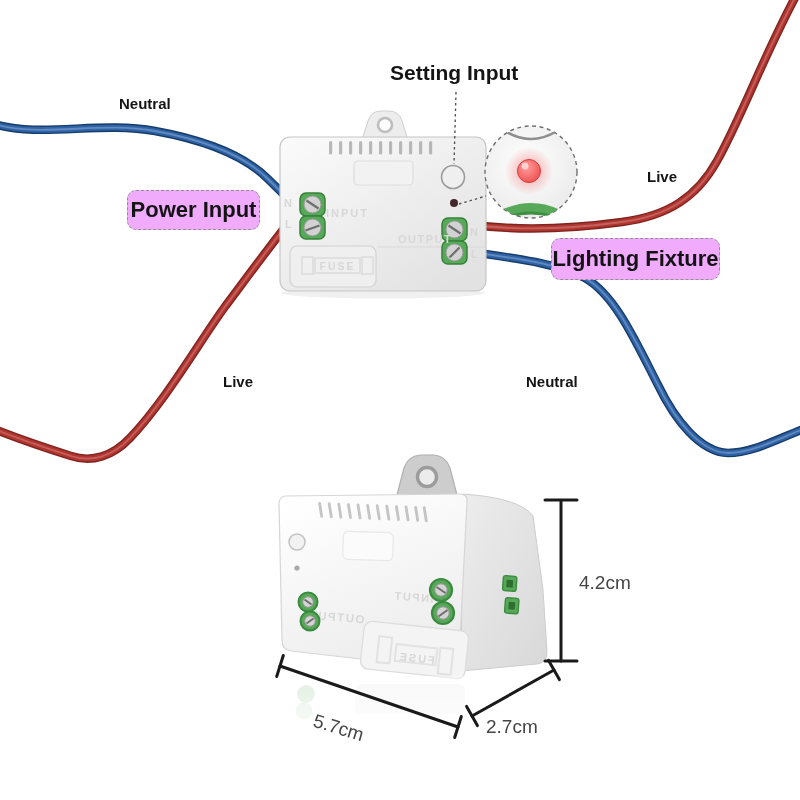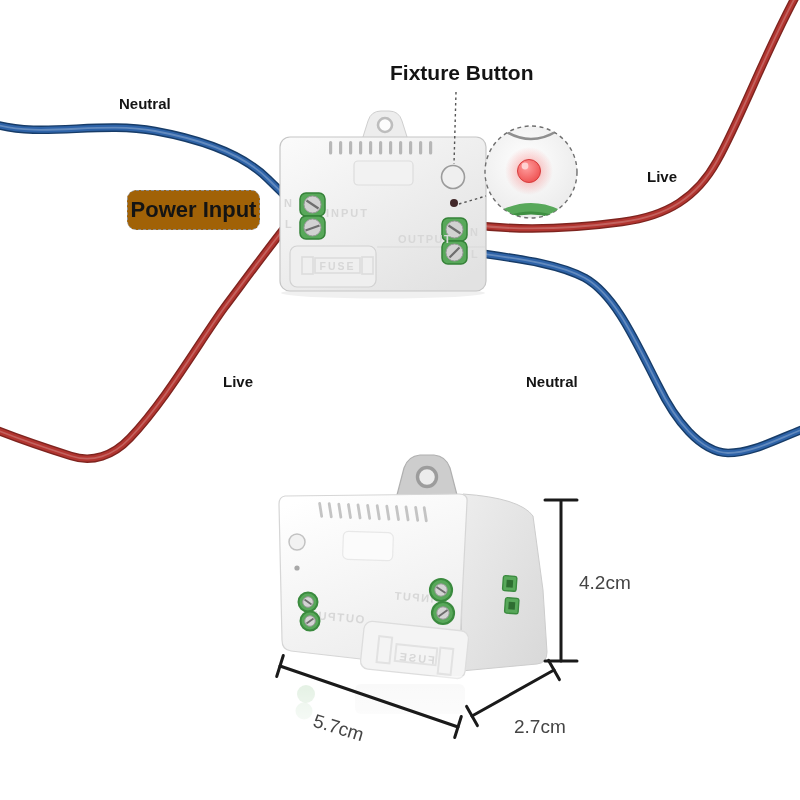--- a/index.html
+++ b/index.html
@@ -1,20 +1,20 @@
 <!DOCTYPE html>
 <html><head>
 <meta charset="utf-8">
 <style>
   html,body{margin:0;padding:0;background:#ffffff;}
   #stage{position:relative;width:800px;height:800px;background:#ffffff;overflow:hidden;
          font-family:"Liberation Sans",sans-serif;}
   #scene{position:absolute;left:0;top:0;}
   .lbl{position:absolute;font-weight:700;color:#141414;font-size:15px;white-space:nowrap;}
-  .note-box{position:absolute;border:1.7px dashed #8f8f8f;border-radius:9px;background:#a16207;
+  .note-box{position:absolute;border:1.7px dashed #8f8f8f;border-radius:9px;background:#f0abfc;
             display:flex;align-items:center;justify-content:center;font-weight:700;
             font-size:22px;color:#141414;white-space:nowrap;}
   .dim{position:absolute;color:#454545;font-size:19px;white-space:nowrap;}
   .rot17{transform:rotate(17deg);transform-origin:left top;}
   svg text{font-family:"Liberation Sans",sans-serif;}
   .emboss{font-weight:700;fill:#d7d7d7;}
 </style>
 </head>
 <body>
 
@@ -238,34 +238,37 @@
       <line x1="461.3" y1="716.5" x2="454.7" y2="737.5"></line>
     </g>
     <g>
       <line x1="472" y1="716" x2="554" y2="670"></line>
       <line x1="477.4" y1="725.6" x2="466.6" y2="706.4"></line>
       <line x1="559.4" y1="679.6" x2="548.6" y2="660.4"></line>
     </g>
   </g>
 </svg>
 
-<div class="lbl" style="left:390px;top:61px;font-size:21px;">Fixture Button</div>
+<div class="lbl" style="left:390px;top:61px;font-size:21px;">Setting Input</div>
 
 <div class="lbl" style="left:119px;top:95px;">Neutral</div>
 
 <div class="lbl" style="left:647px;top:168px;">Live</div>
 
 <div class="note-box" style="left:127px;top:190px;width:131px;height:38px;">
   <span>Power Input</span>
 </div>
 
+<div class="note-box" style="left:551px;top:238px;width:167px;height:40px;">
+  <span>Lighting Fixture</span>
+</div>
 
 <div class="lbl" style="left:223px;top:373px;">Live</div>
 
 <div class="lbl" style="left:526px;top:373px;">Neutral</div>
 
 <div class="dim" style="left:579px;top:572px;">4.2cm</div>
 
 <div class="dim rot17" style="left:317px;top:710px;">5.7cm</div>
 
-<div class="dim" style="left:514px;top:716px;text-align:right;">2.7cm</div>
+<div class="dim" style="left:486px;top:716px;text-align:right;">2.7cm</div>
 
 </div>
 
 </body></html>

